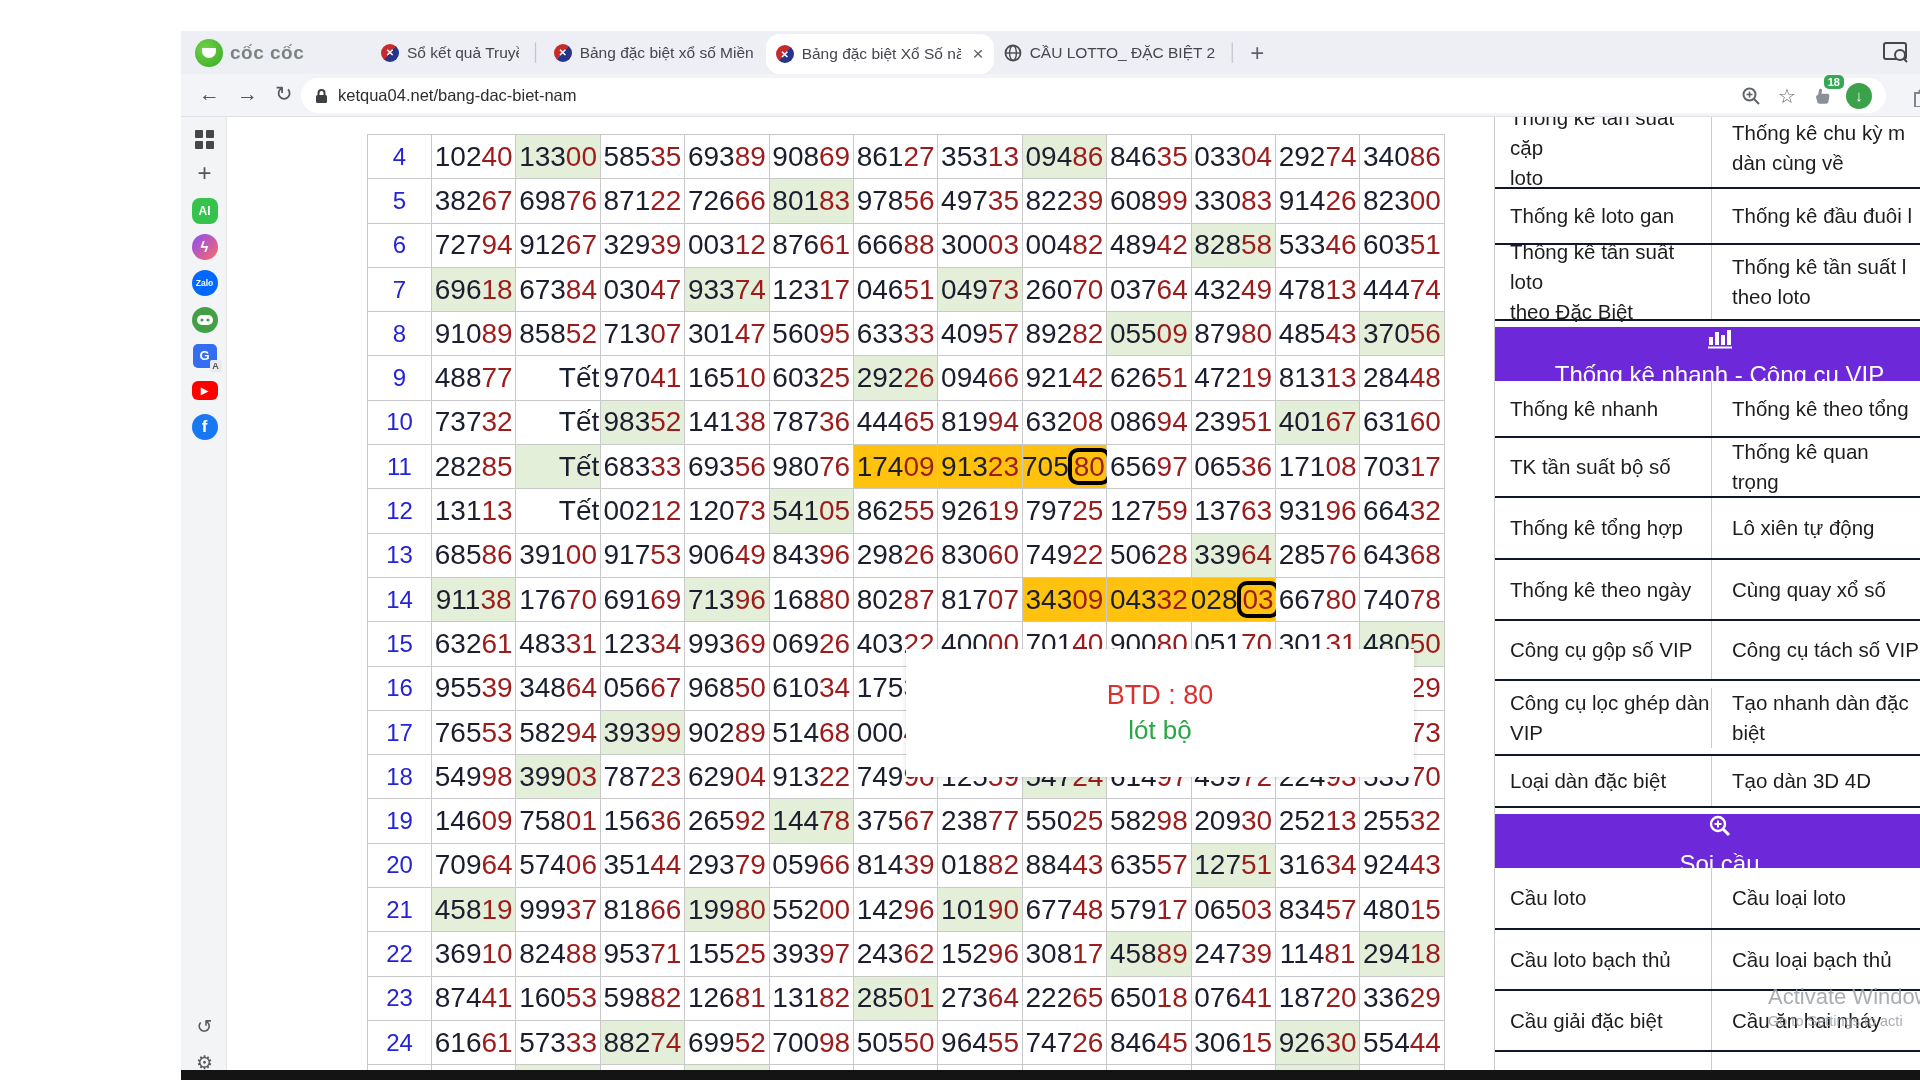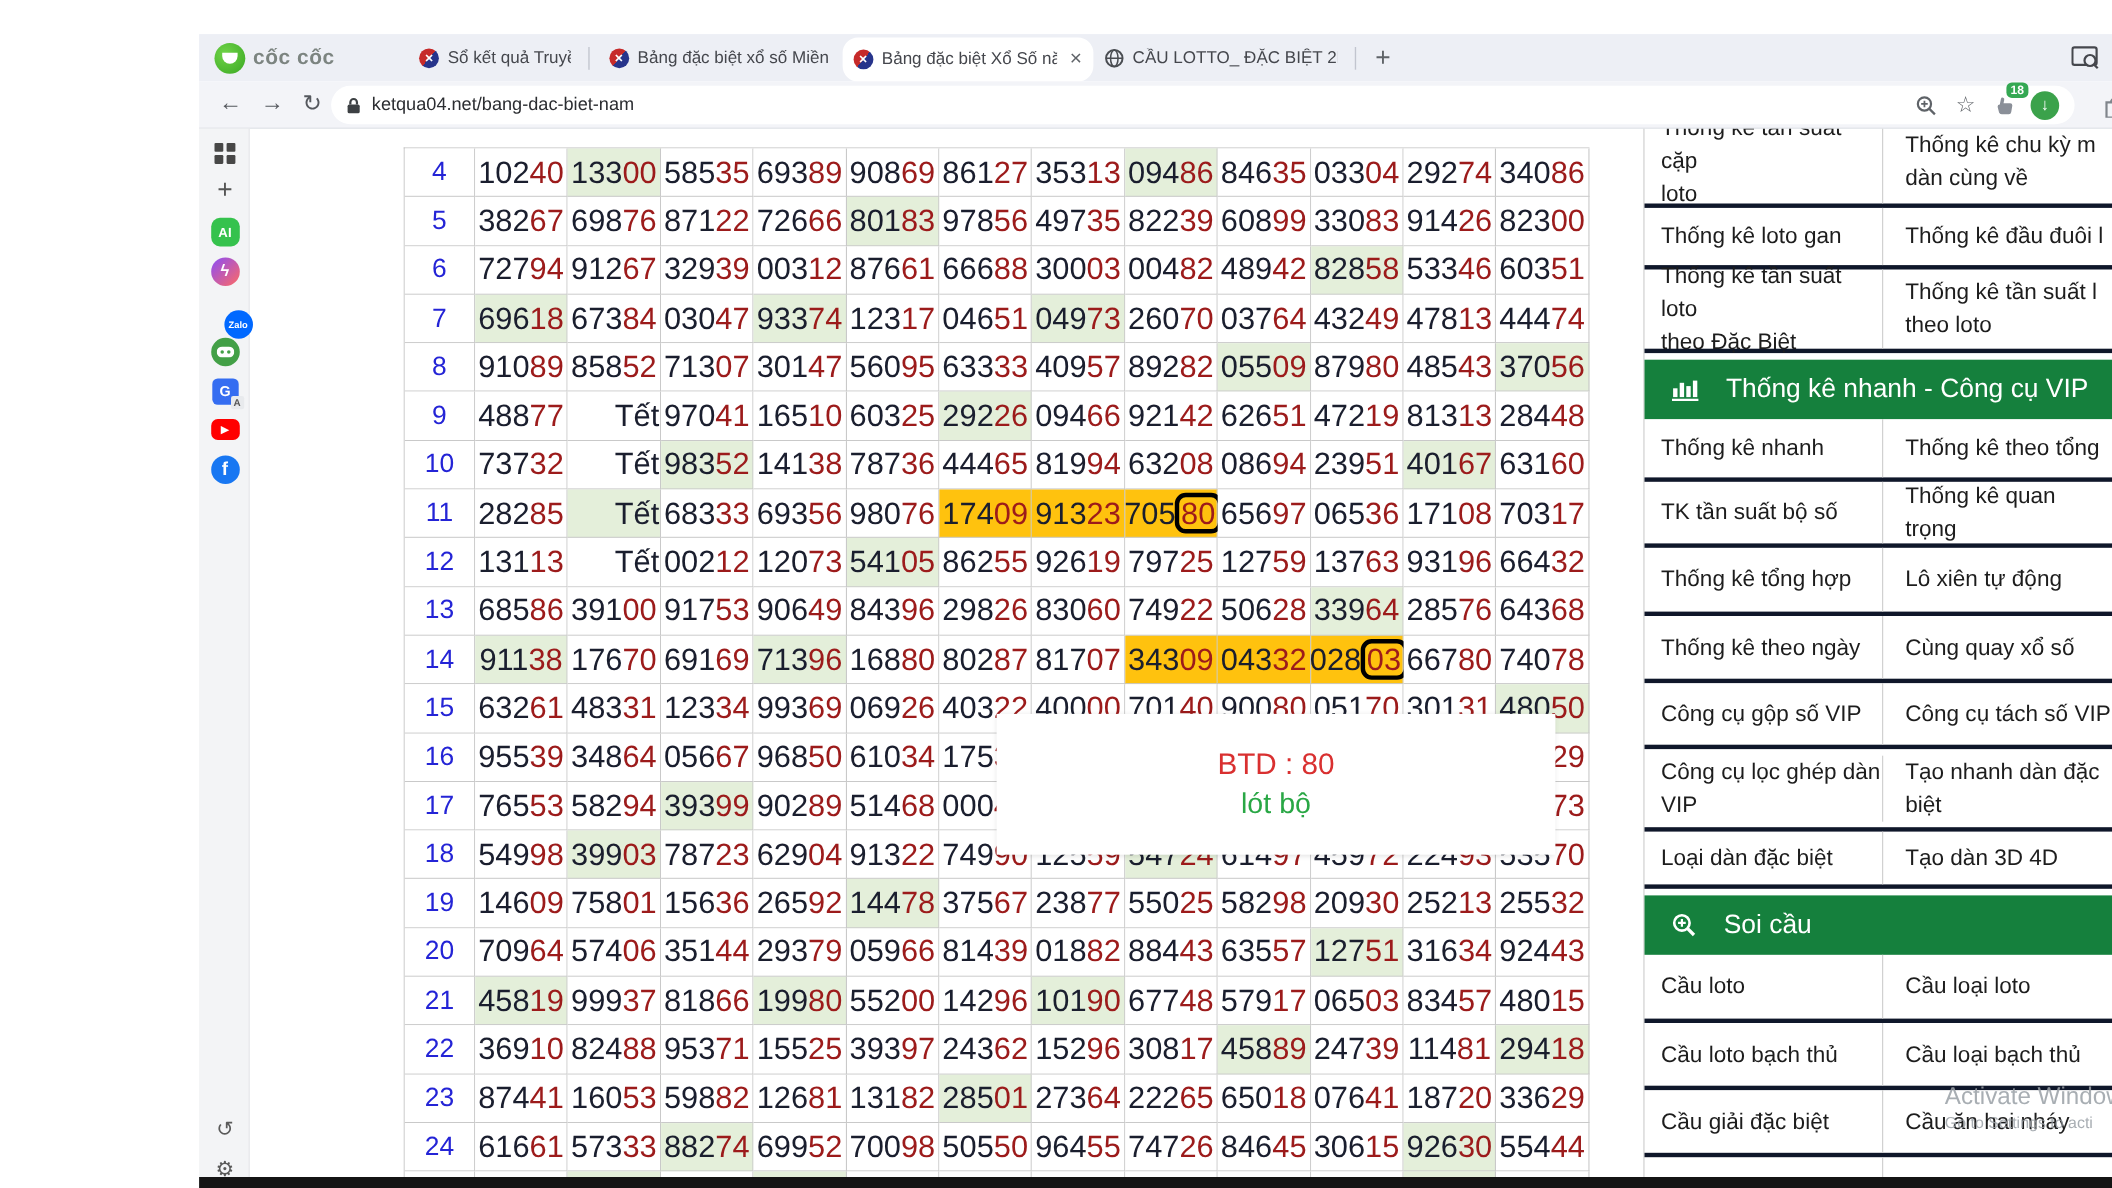--- a/index.html
+++ b/index.html
@@ -60,26 +60,26 @@
   .tet{color:#1a1e2e;margin-left:42px;}
   .boxed{display:inline-block;border:4.5px solid #000;border-radius:10px;padding:0 2px;margin:-6px -4px -6px -1px;line-height:1.05;}
   
   #tooltip{left:906px;top:649px;width:508px;height:128px;background:#fff;z-index:4;box-shadow:0 1px 5px rgba(0,0,0,.12);
            display:flex;flex-direction:column;align-items:center;justify-content:center;gap:4px;}
   #tooltip .l1{color:#d93030;font-size:27px;}
   #tooltip .l2{color:#29a745;font-size:26px;}
   
   #panelclip{left:1487px;top:117px;width:433px;height:953px;overflow:hidden;z-index:2;}
   #panel{margin-top:-12px;border-left:1px solid #ccc;margin-left:7px;}
-  .prow{display:flex;border-bottom:4px solid #0f172a;box-sizing:border-box;}
+  .prow{display:flex;border-bottom:2px solid #0f172a;box-sizing:border-box;}
   .pcell{font-size:20.5px;color:#1d1d1d;white-space:pre-line;line-height:30px;display:flex;align-items:center;box-sizing:border-box;}
   .pcell.l{width:216px;padding-left:15px;flex:0 0 auto;}
   .pcell.r{flex:1;border-left:1px solid #ccc;padding-left:20px;overflow:hidden;}
   .pgap{height:6px;}
-  .banner{height:54px;background:#15803d;color:#fff;display:flex;align-items:center;gap:24px;padding-left:24px;font-size:24px;box-sizing:border-box;}
+  .banner{height:54px;background:#6d28d9;color:#fff;display:flex;align-items:center;gap:12px;padding-left:24px;font-size:24px;box-sizing:border-box;flex-direction:column;}
   
   #watermark{left:1768px;top:984px;color:#9aa0a6;z-index:6;opacity:.85;white-space:nowrap;}
   #watermark .w1{font-size:22px;}
   #watermark .w2{font-size:14.5px;margin-top:3px;}
   #blackbar{left:181px;top:1070px;width:1739px;height:10px;background:#141414;z-index:7;}
   svg{display:block;}
 </style>
 </head>
 <body>
 
@@ -176,21 +176,21 @@
     </div>
     <div class="rail-ic" style="top: 42px;">
       <span class="plus-g">+</span>
     </div>
     <div class="rail-ic" style="top: 80px;">
       <span class="ai-sq">AI</span>
     </div>
     <div class="rail-ic" style="top: 116px;">
       <span class="mess">ϟ</span>
     </div>
-    <div class="rail-ic" style="top: 164px; margin-left: 12px;">
+    <div class="rail-ic" style="top: 152px;">
       <span class="zalo">Zalo</span>
     </div>
     <div class="rail-ic" style="top: 189px;">
       <span class="games">
         <svg width="16" height="10" viewBox="0 0 16 10">
           <rect x="0" y="0" width="16" height="10" rx="5" fill="#fff"></rect>
           <circle cx="5" cy="5" r="1.6" fill="#43a047"></circle>
           <circle cx="11" cy="5" r="1.6" fill="#43a047"></circle>
         </svg>
       </span>

